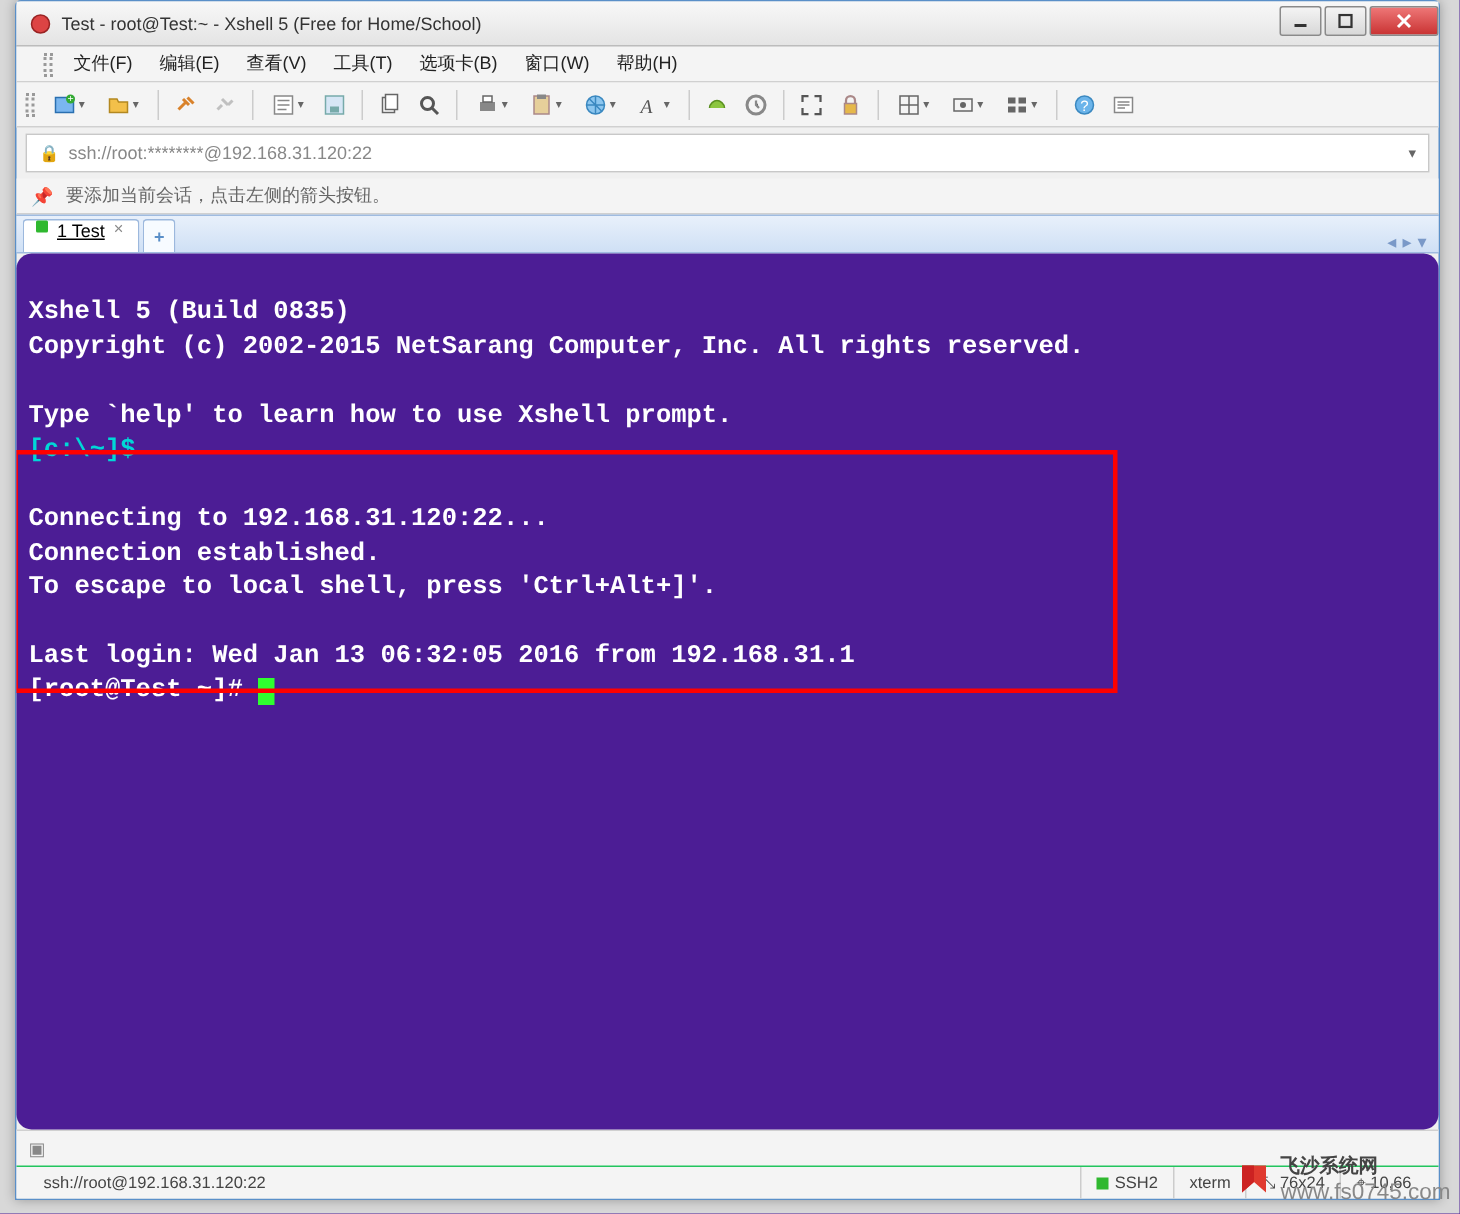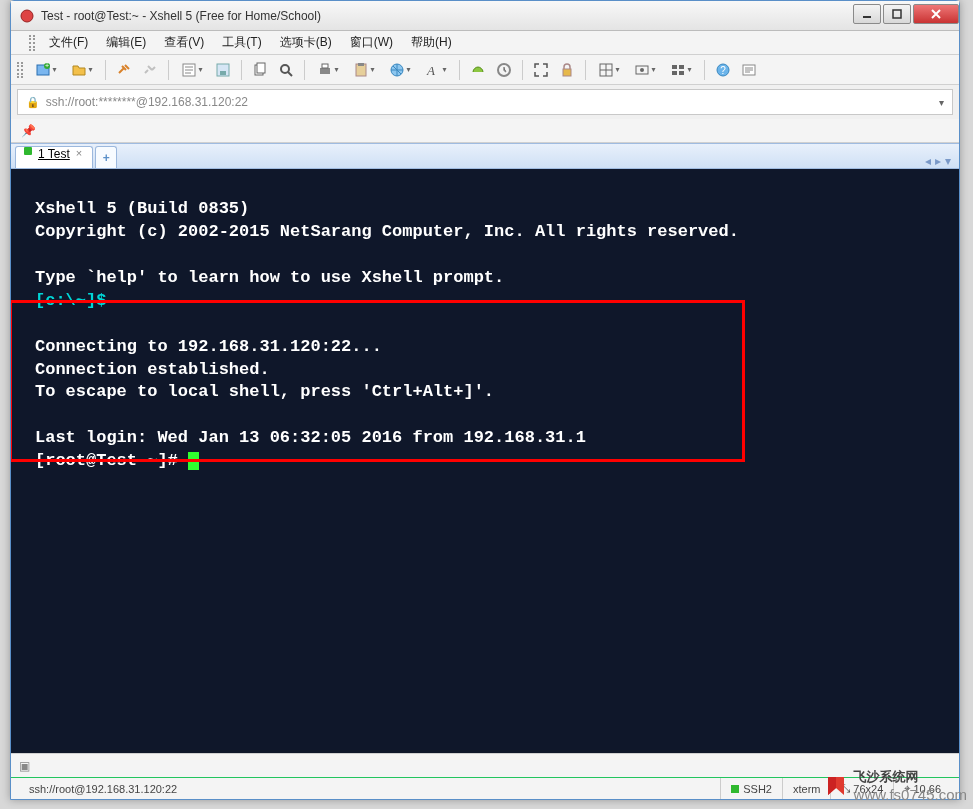--- a/index.html
+++ b/index.html
@@ -139,30 +139,31 @@
   border-bottom: none;
   border-radius: 3px 3px 0 0;
   display:flex; align-items:center; justify-content:center;
   color:#5a8fc8;
   font-weight:bold;
 }
 .tabstrip .navarrows { margin-left:auto; display:flex; gap:4px; padding-right:4px; color:#7a99c8; }
 
 .terminal {
   flex: 1;
-  background: #0f172a;
+  background: #4c1d95;
   color: #fff;
   font-family: "Courier New", monospace;
   font-size: 17px;
   font-weight: bold;
-  padding: 6px 24px;
+  padding: 6px 8px;
   position: relative;
   white-space: pre;
   line-height: 1.35;
   overflow: hidden;
+  border-radius: 10px;
 }
 .prompt-cyan { color: #00d7d7; font-weight: bold; }
 .redbox {
   position: absolute;
   border: 3px solid #ff0000;
   pointer-events: none;
 }
 .cursor {
   display:inline-block; width:11px; height:18px; background:#2fff2f; vertical-align:text-bottom;
 }
@@ -398,20 +399,21 @@
   </div>
 
   <div class="addressbar">
     <span class="lock">🔒</span>
     <span>ssh://root:********@192.168.31.120:22</span>
     <span class="arrow">▾</span>
   </div>
 
   <div class="hintbar">
     <span style="color:#888;">📌</span>
+    <span>要添加当前会话，点击左侧的箭头按钮。</span>
   </div>
 
   <div class="tabstrip">
     <div class="tab">
       <span class="dot"></span>
       <span class="label">1 Test</span>
       <span class="x">×</span>
     </div>
     <div class="newtab">+</div>
     <div class="navarrows">

